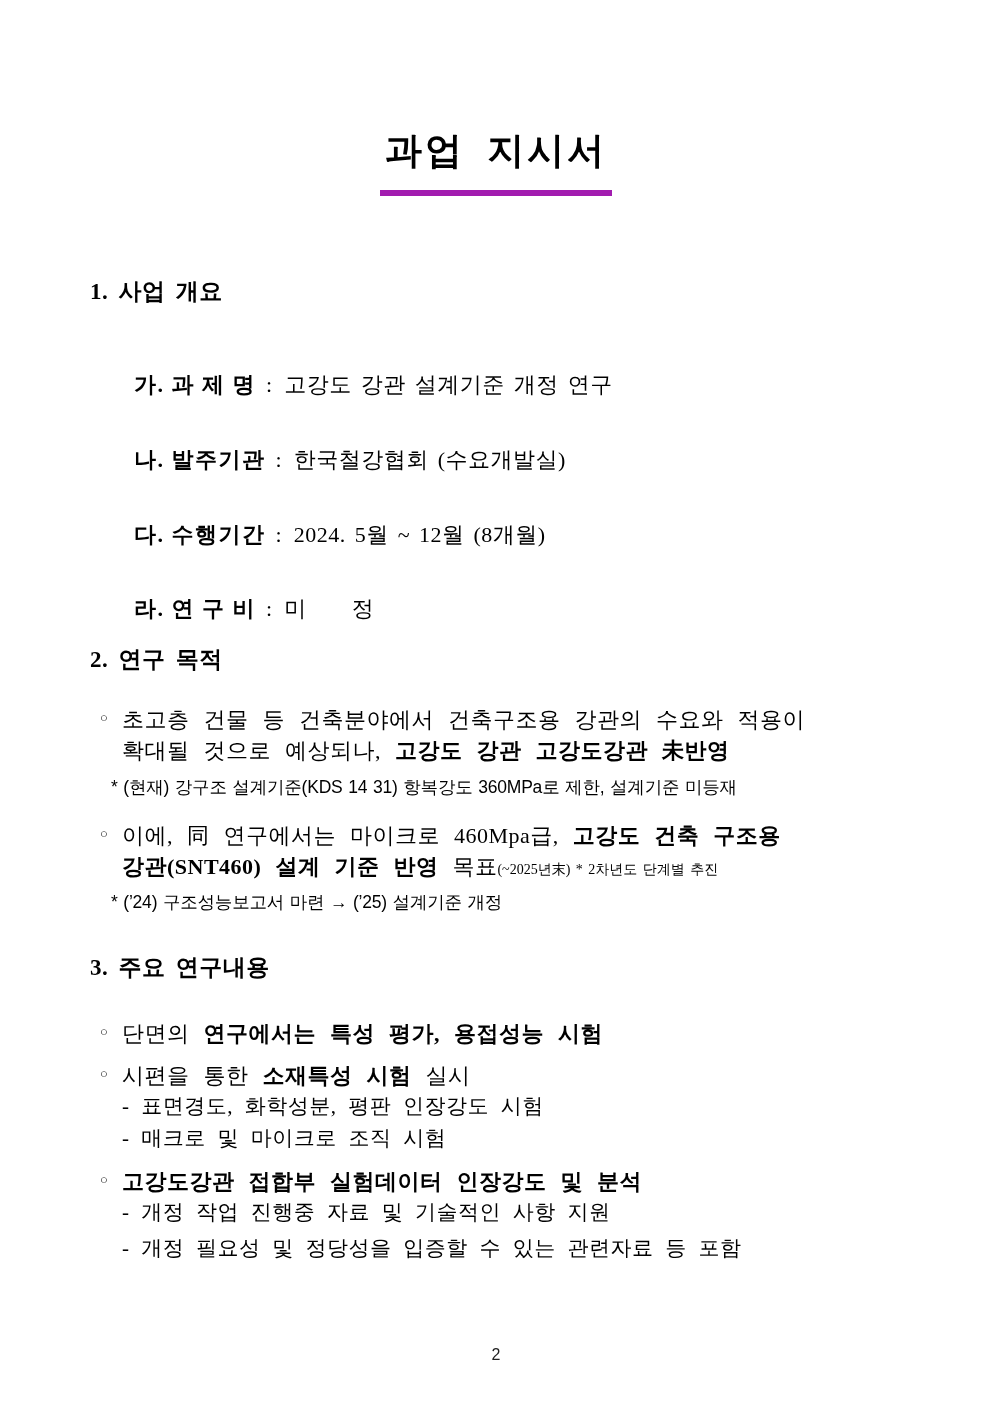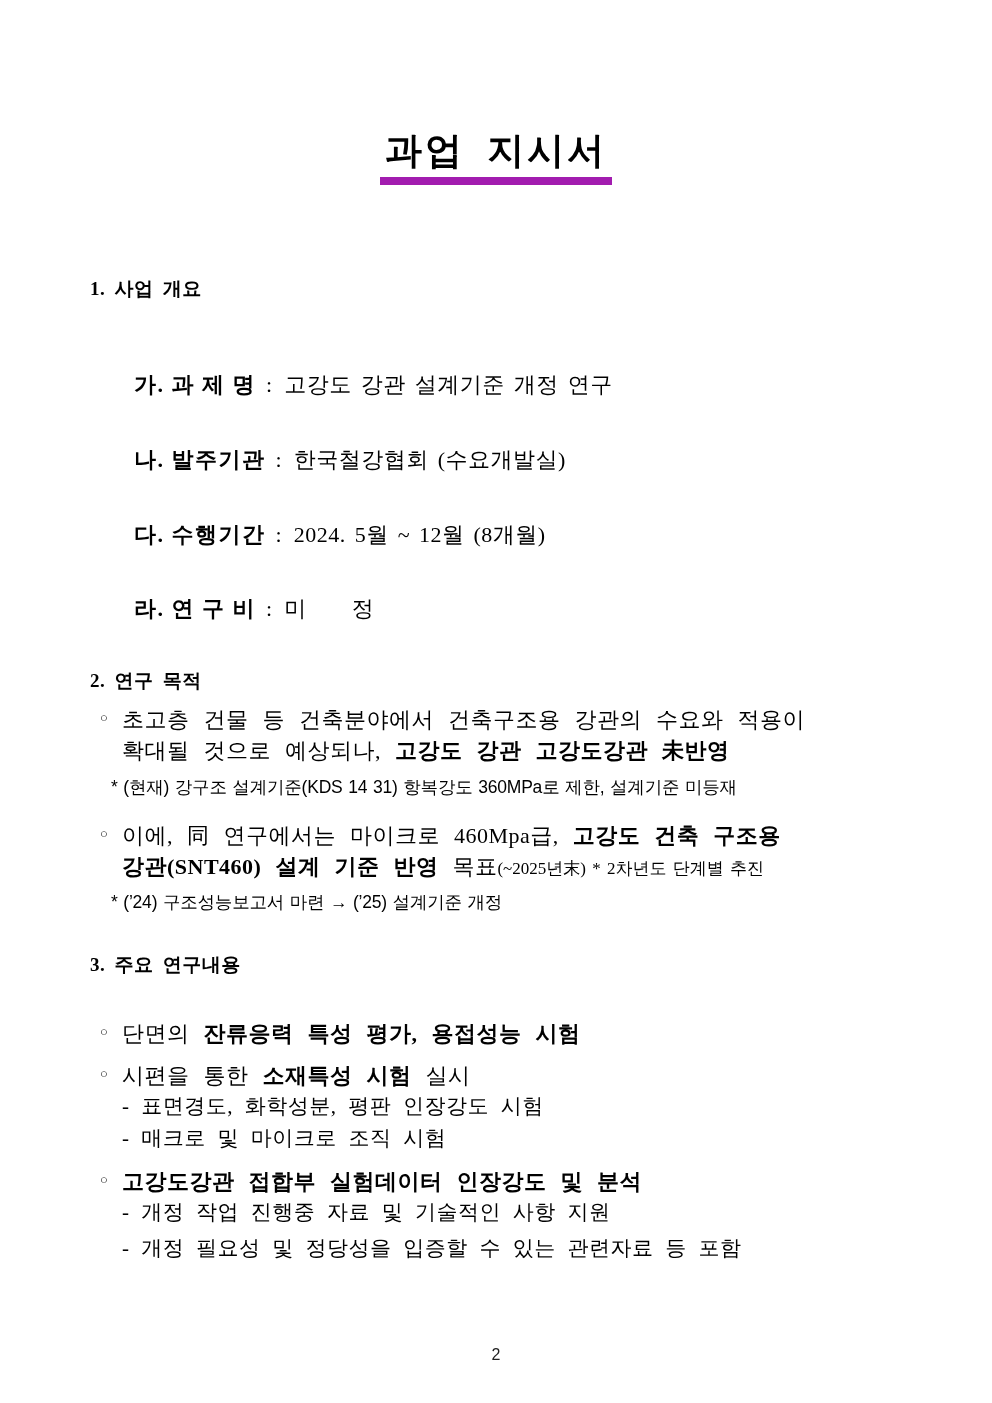--- a/index.html
+++ b/index.html
@@ -7,34 +7,34 @@
   .page {
     position:relative; width:992px; height:1403px; background:#ffffff;
     font-family:"Liberation Serif","DejaVu Serif",serif; color:#000;
     overflow:hidden;
   }
   .abs { position:absolute; }
   .title-wrap { top:126px; left:0; width:100%; text-align:center; }
   .doc-title {
     display:inline-block; font-size:37px; font-weight:bold;
     letter-spacing:3px; word-spacing:10px;
-    border-bottom:8px solid #a21caf; padding:0 5px 1px 5px;
+    border-bottom:6px solid #a21caf; padding:0 5px 14px 5px;
     white-space:pre-wrap;
   }
-  .h-sec { font-size:19px; font-weight:bold; letter-spacing:0.5px; word-spacing:4px; white-space:pre-wrap; }
+  .h-sec { font-size:23px; font-weight:bold; letter-spacing:0.5px; word-spacing:4px; white-space:pre-wrap; }
   .item { font-size:22px; white-space:pre-wrap; }
   .item .lbl { font-weight:bold; letter-spacing:1.5px; }
   .item .sep { margin:0 12px 0 10px; }
   .item .val { letter-spacing:0.5px; word-spacing:3px; white-space:pre-wrap;font-family:Liberation Serif, serif; }
   .bullet { display:flex; }
   .marker { width:22px; flex:none; font-size:13px; padding-top:6px; }
   .btext { font-size:22px; line-height:31px; letter-spacing:0.5px; word-spacing:8px; }
   .btext span { white-space:pre-wrap; }
   .b { font-weight:bold; }
-  .small { font-size:17px; word-spacing:2px; letter-spacing:0;font-family:Liberation Serif, serif; }
+  .small { font-size:14px; word-spacing:2px; letter-spacing:0;font-family:Liberation Serif, serif; }
   .note {
     font-family:"Liberation Sans","DejaVu Sans",sans-serif;
     font-size:17.5px; letter-spacing:-0.2px; word-spacing:1px; white-space:pre-wrap;
   }
   .sub { font-size:21px; line-height:31.5px; word-spacing:6px; letter-spacing:0.5px; white-space:pre-wrap; }
   .sub-gap { margin-top:4px; }
   .pagenum {
     width:100%; text-align:center;
     font-family:"Liberation Sans","DejaVu Sans",sans-serif; font-size:16px; color:#222;
   }
@@ -59,21 +59,21 @@
   </div>
 
   <div class="abs item" style="top:494px; left:112px;">
     <span class="lbl">다. 수행기간</span><span class="sep">:</span><span class="val">2024. 5월 ~ 12월 (8개월)</span>
   </div>
 
   <div class="abs item" style="top:568px; left:112px;">
     <span class="lbl">라. 연 구 비</span><span class="sep">:</span><span class="val">미     정</span>
   </div>
 
-  <div class="abs h-sec" style="top:668px; left:90px;">2. 연구 목적</div>
+  <div class="abs h-sec" style="top:644px; left:90px;">2. 연구 목적</div>
 
   <div class="abs bullet" style="top:704px; left:100px; width:840px;">
     <span class="marker">○</span>
     <div class="btext">
       <div><span>초고층 건물 등 건축분야에서 건축구조용 강관의 수요와 적용이</span></div>
       <div><span>확대될 것으로 예상되나, </span><span class="b">고강도 강관 고강도강관 未반영</span></div>
     </div>
   </div>
 
   <div class="abs note" style="top:775px; left:111px;">* (현재) 강구조 설계기준(KDS 14 31) 항복강도 360MPa로 제한, 설계기준 미등재</div>
@@ -86,21 +86,21 @@
     </div>
   </div>
 
   <div class="abs note" style="top:890px; left:111px;text-align:center;">* (’24) 구조성능보고서 마련 → (’25) 설계기준 개정</div>
 
   <div class="abs h-sec" style="top:952px; left:90px;">3. 주요 연구내용</div>
 
   <div class="abs bullet" style="top:1018px; left:100px; width:840px;">
     <span class="marker">○</span>
     <div class="btext">
-      <div><span>단면의 </span><span class="b">잔류응력 특성 평가, 용접성능 시험</span></div>
+      <div><span>단면의 </span><span class="b">연구에서는 특성 평가, 용접성능 시험</span></div>
     </div>
   </div>
 
   <div class="abs bullet" style="top:1060px; left:100px; width:840px;">
     <span class="marker">○</span>
     <div class="btext">
       <div><span>시편을 통한 </span><span class="b">소재특성 시험</span><span> 실시</span></div>
       <div class="sub">- 표면경도, 화학성분, 평판 인장강도 시험</div>
       <div class="sub">- 매크로 및 마이크로 조직 시험</div>
     </div>

